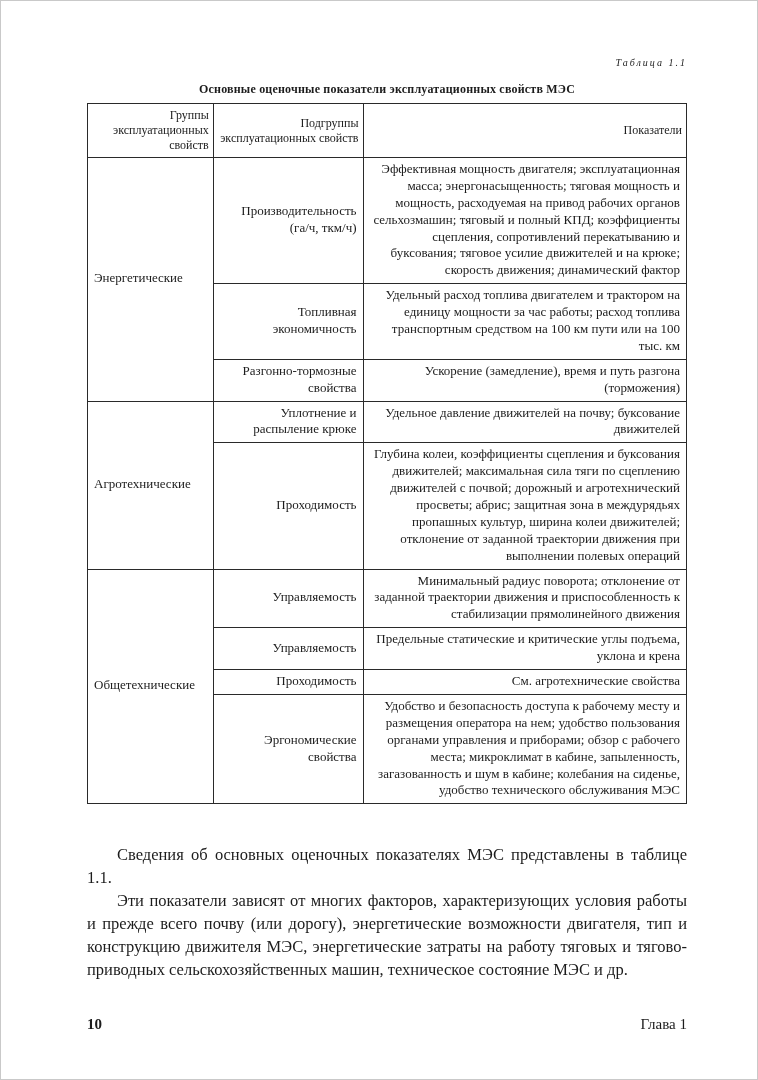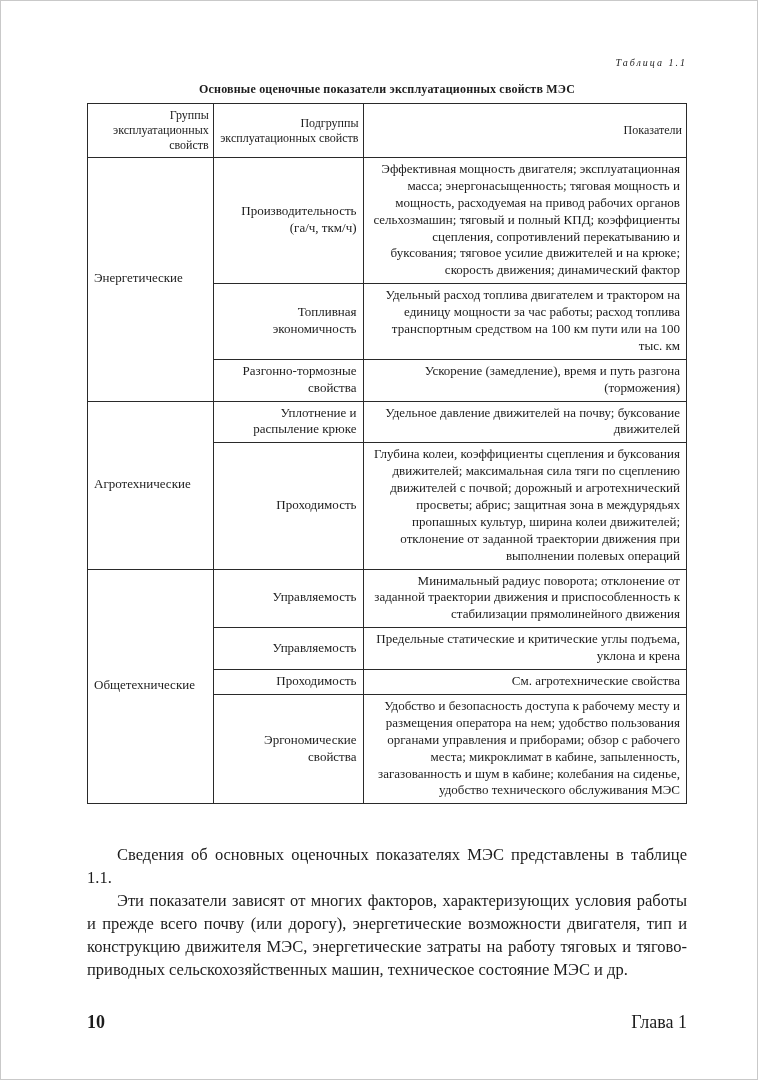--- a/index.html
+++ b/index.html
@@ -79,21 +79,21 @@
   }
 
   .page-footer {
     position: absolute;
     left: 86px;
     right: 70px;
     bottom: 46px;
     display: flex;
     justify-content: space-between;
     align-items: baseline;
-    font-size: 18px;
+    font-size: 15px;
   }
   .page-footer .page-number { font-weight: bold; }
 </style>
 </head>
 <body>
 
 <div class="page">
 
   <div class="table-caption">Таблица 1.1</div>
 

